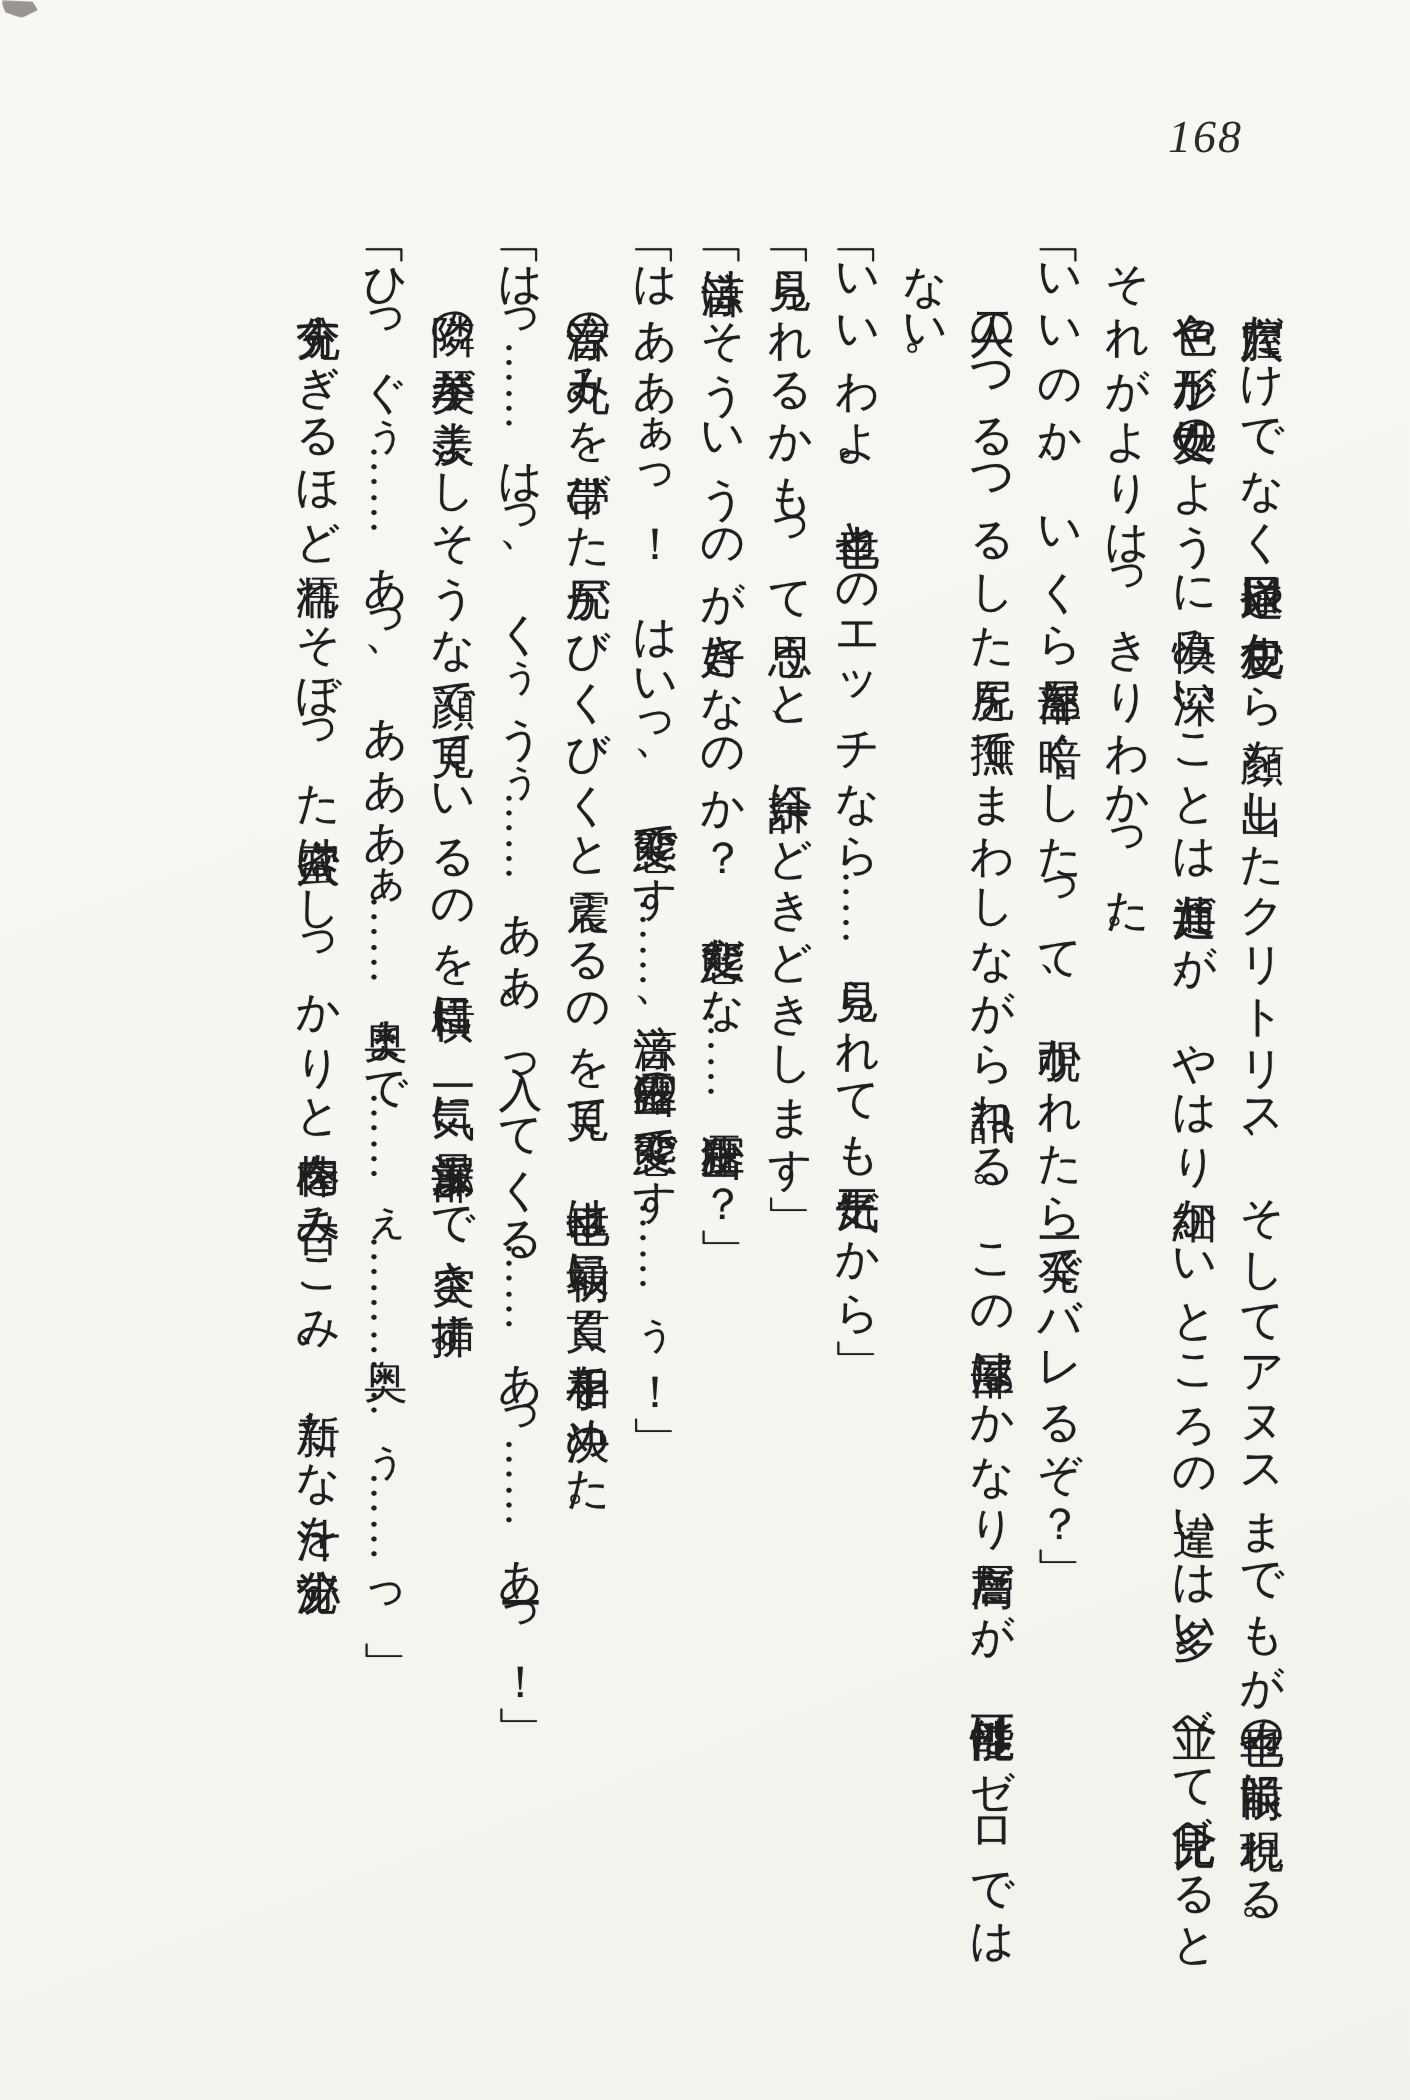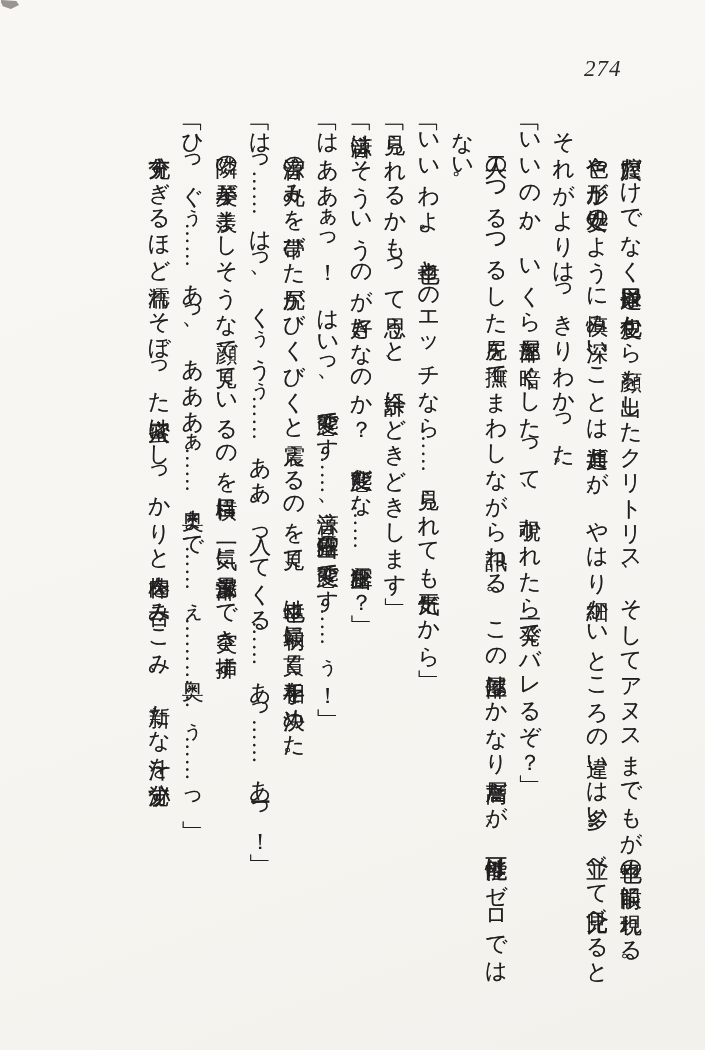--- a/index.html
+++ b/index.html
@@ -57,21 +57,21 @@
   .text-block p {
     margin: 0;
     padding: 0;
   }
 </style>
 </head>
 <body>
 
 <div class="page">
   <div class="speck"></div>
-  <div class="page-number">274</div>
+  <div class="page-number">168</div>
   <div class="text-block">
     <p>　膣穴だけでなく尿道口や包皮から顔を出したクリトリス、そしてアヌスまでもが幸也の眼前に現れる。</p>
     <p>　色や形が処女のように慎み深いことは共通だが、やはり細かいところの違いは多い。並べて見比べるとそれがよりはっきりわかった。</p>
     <p>「いいのか、いくら部屋を暗くしたって、覗かれたら一発でバレるぞ？」</p>
     <p>　二人のつるつるした尻を撫でまわしながら訊ねる。この部屋はかなり高層だが、可能性はゼロではない。</p>
     <p>「いいわよ。幸也とのエッチなら……見られても平気だから」</p>
     <p>「見られるかもって思うと、余計にどきどきします」</p>
     <p>「涼音はそういうのが好きなのか？　変態だな……露出狂か？」</p>
     <p>「はああぁっ！　はいっ、変態です……涼音、露出狂の変態です……ぅ！」</p>
     <p>　涼音の丸みを帯びた尻がびくびくと震えるのを見て、幸也は最初に貫く相手を決めた。</p>

